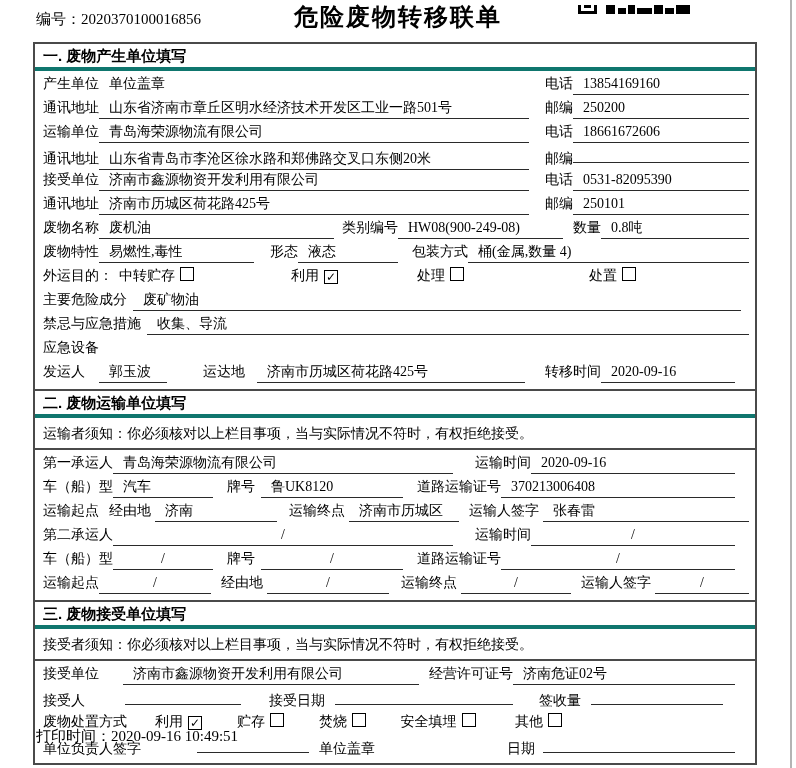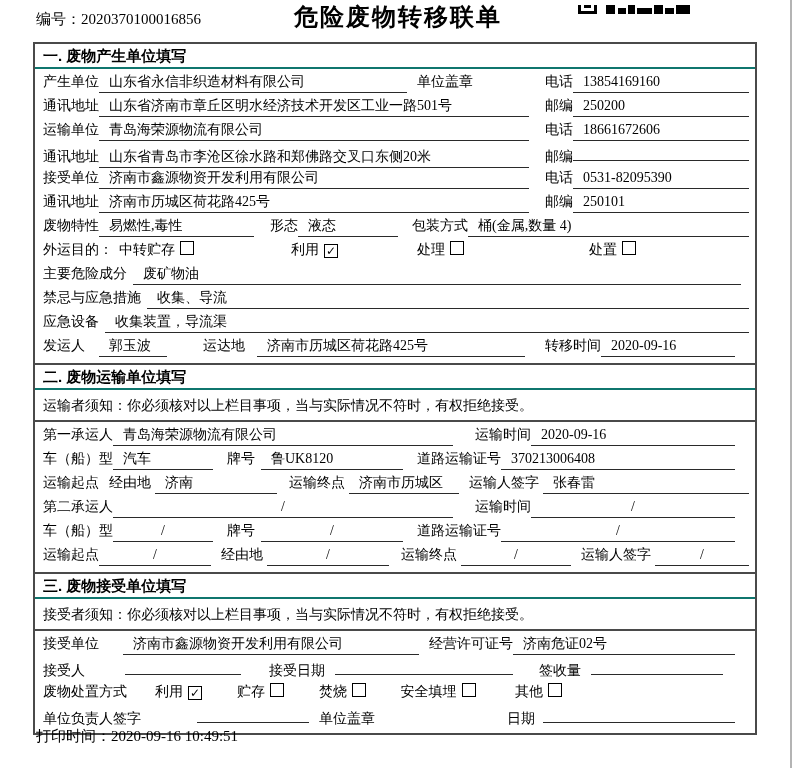--- a/index.html
+++ b/index.html
@@ -35,21 +35,21 @@
   .sec{
     border:2px solid #4a4a4a;
     background:#fff;
     box-sizing:border-box;
   }
   .sec + .sec{margin-top:-2px;}
   .sec-h{
     font-family:"Liberation Sans","DejaVu Sans",sans-serif;
     font-weight:bold;font-size:15px;
     padding:3px 23px 2px 8px;
-    border-bottom:2px solid #0f766e;
+    border-bottom:4px solid #0f766e;
     line-height:18px;
   }
   .notice{
     font-size:14px;
     padding:7px 8px 6px 8px;
     border-bottom:2px solid #4a4a4a;
     line-height:17px;
   }
   .body{padding:2px 0 4px 0;}
   .r{
@@ -110,21 +110,20 @@
     </svg>
   </div>
 
   <div class="doc">
 
     <div class="sec">
       <div class="sec-h">一. 废物产生单位填写</div>
       <div class="body">
         <div class="r">
           <span class="l">产生单位</span>
-          <span class="uv" style="flex:0 0 308px;">山东省永信非织造材料有限公司</span>
           <span class="l" style="margin-left:10px;">单位盖章</span>
           <span class="sp"></span>
           <span class="l">电话</span>
           <span class="uv" style="flex:0 0 176px;">13854169160</span>
         </div>
         <div class="r">
           <span class="l">通讯地址</span>
           <span class="uv" style="flex:0 0 430px;">山东省济南市章丘区明水经济技术开发区工业一路501号</span>
           <span class="sp"></span>
           <span class="l">邮编</span>
@@ -150,20 +149,28 @@
           <span class="sp"></span>
           <span class="l">电话</span>
           <span class="uv" style="flex:0 0 176px;">0531-82095390</span>
         </div>
         <div class="r">
           <span class="l">通讯地址</span>
           <span class="uv" style="flex:0 0 430px;">济南市历城区荷花路425号</span>
           <span class="sp"></span>
           <span class="l">邮编</span>
           <span class="uv" style="flex:0 0 176px;">250101</span>
+        </div>
+        <div class="r">
+          <span class="l">废物名称</span>
+          <span class="uv" style="flex:0 0 235px;">废机油</span>
+          <span class="l" style="margin-left:8px;">类别编号</span>
+          <span class="uv" style="flex:0 0 165px;">HW08(900-249-08)</span>
+          <span class="l" style="margin-left:10px;">数量</span>
+          <span class="uv" style="flex:1 1 auto;">0.8吨</span>
         </div>
         <div class="r">
           <span class="l">废物特性</span>
           <span class="uv" style="flex:0 0 155px;">易燃性,毒性</span>
           <span class="l" style="margin-left:16px;">形态</span>
           <span class="uv" style="flex:0 0 100px;">液态</span>
           <span class="l" style="margin-left:14px;">包装方式</span>
           <span class="uv" style="flex:1 1 auto;">桶(金属,数量 4)</span>
         </div>
         <div class="r">
@@ -176,21 +183,20 @@
         <div class="r">
           <span class="l">主要危险成分</span>
           <span class="uv" style="flex:1 1 auto;margin-left:6px;margin-right:8px;">废矿物油</span>
         </div>
         <div class="r">
           <span class="l">禁忌与应急措施</span>
           <span class="uv" style="flex:1 1 auto;margin-left:6px;">收集、导流</span>
         </div>
         <div class="r">
           <span class="l">应急设备</span>
-          <span class="uv" style="flex:1 1 auto;margin-left:6px;">收集装置，导流渠</span>
         </div>
         <div class="r">
           <span class="l">发运人</span>
           <span class="uv" style="flex:0 0 68px;margin-left:14px;">郭玉波</span>
           <span class="l" style="margin-left:36px;">运达地</span>
           <span class="uv" style="flex:0 0 268px;margin-left:12px;">济南市历城区荷花路425号</span>
           <span class="l" style="margin-left:20px;">转移时间</span>
           <span class="uv" style="flex:1 1 auto;margin-right:14px;">2020-09-16</span>
         </div>
       </div>

